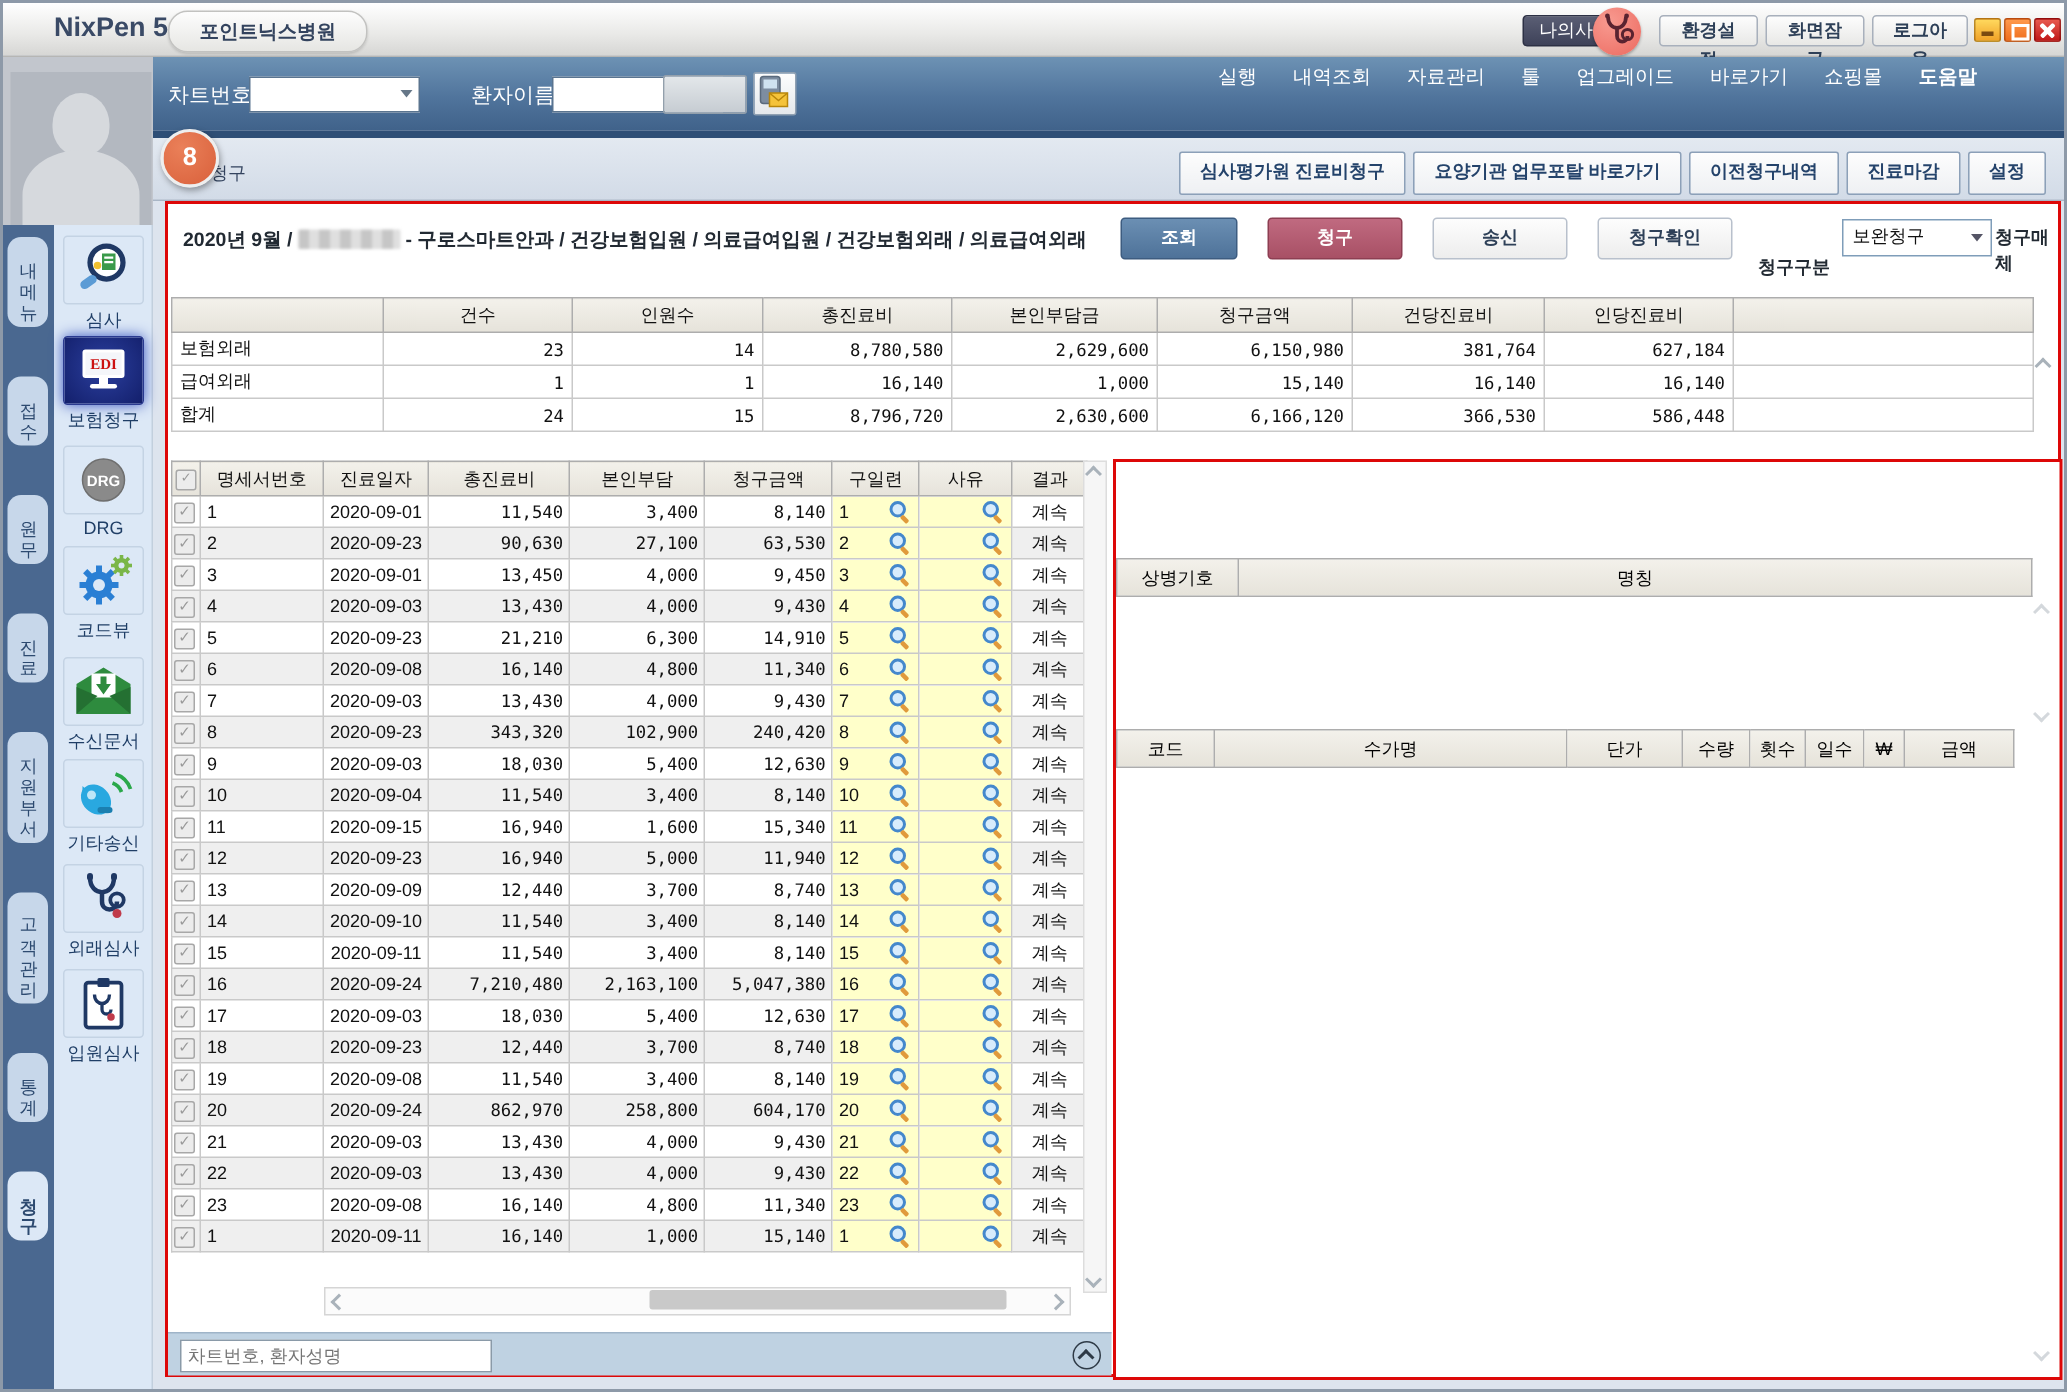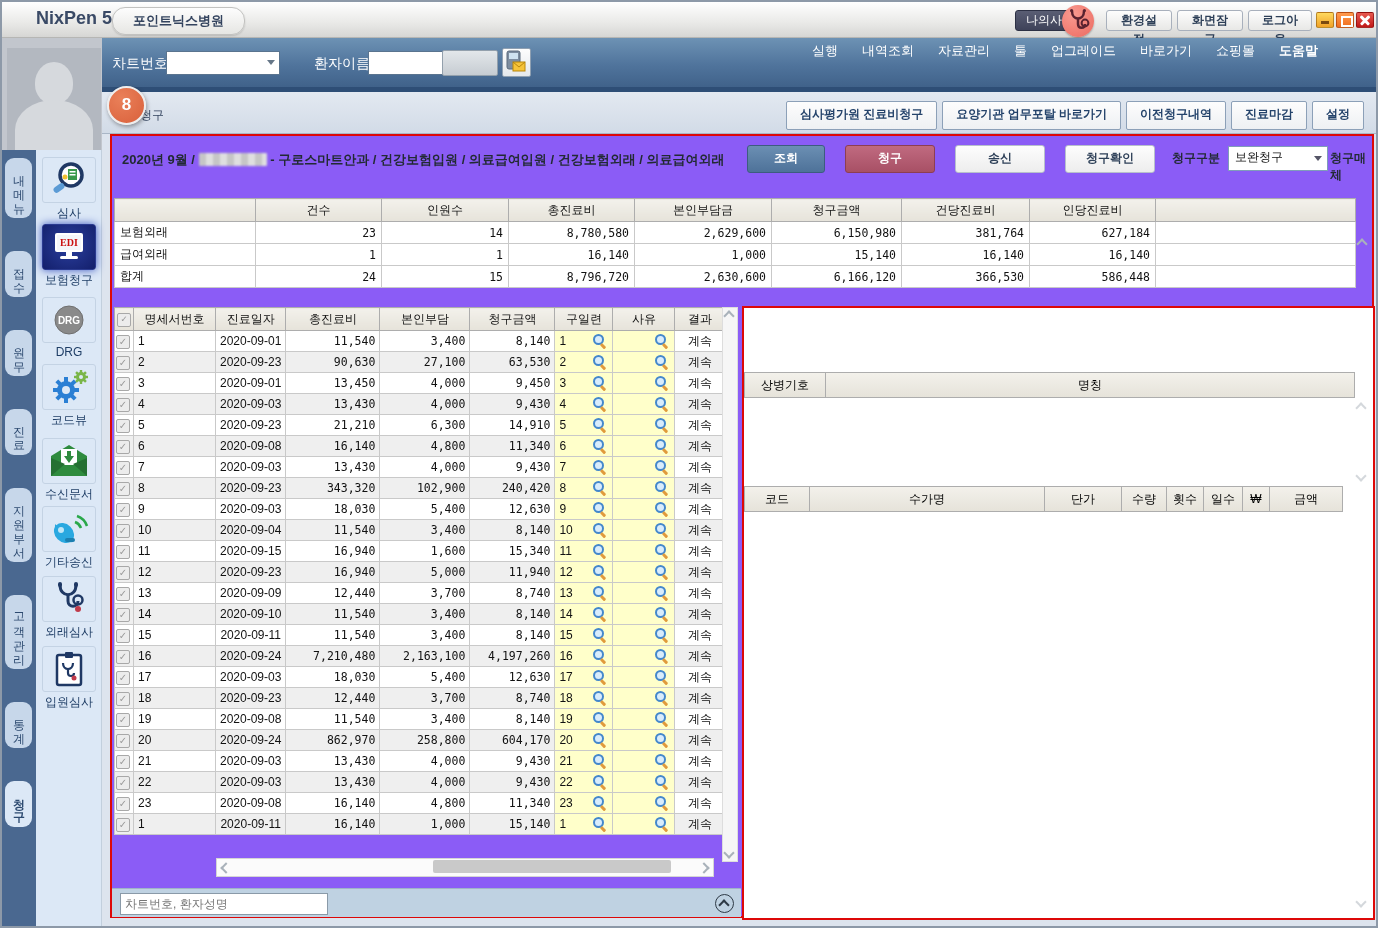--- a/index.html
+++ b/index.html
@@ -44,21 +44,21 @@
   .rail{left:0;top:148px;width:34px;height:780px;background:#4a6890;}
   .railtabs{position:absolute;left:3px;top:8px;display:flex;flex-direction:column;gap:33px;align-items:center;}
   .vtab{writing-mode:vertical-rl;text-orientation:upright;background:#c7d7ea;color:#2d4a70;font-size:12px;padding:9px 5px;border-radius:9px;letter-spacing:2px;line-height:17px;}
   .vtab:last-child{background:#dce8f6;font-weight:bold;}
   .iconcol{left:34px;top:148px;width:66px;height:780px;background:#dce8f6;border-right:1px solid #c2cfdd;}
   .tool{position:absolute;left:4px;width:58px;text-align:center;}
   .tool .tile{width:52px;height:44px;margin:0 auto;background:#dce8f6;border:1px solid #c4d3e4;border-radius:3px;display:flex;align-items:center;justify-content:center;}
   .tool .tile.sel{background:radial-gradient(circle at 50% 45%,#2b3f9e,#131f6b);box-shadow:0 0 9px #3a55c0;border-color:#2a3a90;}
   .tool .tlabel{font-size:12px;color:#1f3e66;margin-top:2px;}
   
-  .content{left:108px;top:132px;width:1264px;height:784px;background:#8b5cf6;border:2px solid #dd0808;}
+  .content{left:108px;top:132px;width:1264px;height:784px;background:#ffffff;border:2px solid #dd0808;}
   .crumb{position:absolute;left:10px;top:15px;font-size:13px;font-weight:bold;color:#222a33;}
   .redact{display:inline-block;width:68px;height:13px;vertical-align:-2px;background:repeating-linear-gradient(90deg,#c6c6c6 0 7px,#dfdfdf 7px 14px);filter:blur(1px);border-radius:1px;}
   .hbtn{position:absolute;top:9px;height:26px;border-radius:3px;font-size:12px;font-weight:bold;text-align:center;line-height:24px;}
   .hbtn.blue{background:linear-gradient(#6b8fb3,#4e7299);border:1px solid #3d5c80;color:#fff;}
   .hbtn.pink{background:linear-gradient(#c06a80,#a85065);border:1px solid #8d3e52;color:#fff;}
   .hbtn.white{background:linear-gradient(#fdfdfd,#ededed);border:1px solid #b8c0cc;color:#2e4058;}
   .hlabel{position:absolute;top:14px;font-size:12px;font-weight:bold;color:#222a33;}
   .selbox{position:absolute;left:1116px;top:10px;width:92px;height:23px;background:#fff;border:1px solid #7f9db9;font-size:12px;color:#111;line-height:21px;padding-left:6px;}
   .selbox .arr{position:absolute;right:5px;top:9px;width:0;height:0;border-left:4px solid transparent;border-right:4px solid transparent;border-top:5px solid #556;}
   
@@ -308,21 +308,21 @@
 
     <div class="crumb">
       <span>2020년  9월  /</span>
       <span class="redact"></span>
       <span>-  구로스마트안과  /  건강보험입원  /  의료급여입원  /  건강보험외래  /  의료급여외래</span>
     </div>
     <div class="hbtn blue" style="left:635px;width:76px;">조회</div>
     <div class="hbtn pink" style="left:733px;width:88px;">청구</div>
     <div class="hbtn white" style="left:843px;width:88px;">송신</div>
     <div class="hbtn white" style="left:953px;width:88px;">청구확인</div>
-    <span class="hlabel" style="left:1060px;">청구구분</span>
+    <span class="hlabel" style="left:1060px;margin-top:20px;">청구구분</span>
     <div class="selbox">
       <span>보완청구</span>
       <span class="arr"></span>
     </div>
     <span class="hlabel" style="left:1218px;">청구매체</span>
 
     <table class="summary">
       <colgroup>
           <col style="width:141px">
           <col style="width:126px">
@@ -744,21 +744,21 @@
             </td>
             <td style="text-align:center;">계속</td>
           </tr>
 
           <tr>
             <td style="padding:0 1px;"><span class="chk">✓</span></td>
             <td>16</td>
             <td style="text-align:center;">2020-09-24</td>
             <td class="num">7,210,480</td>
             <td class="num">2,163,100</td>
-            <td class="num">4,197,260</td>
+            <td class="num">5,047,380</td>
             <td class="yellow">
               <span class="cell-flex">
                 <span>16</span>
                 <span class="mag"></span>
               </span>
             </td>
             <td class="yellow">
               <span class="cell-flex">
                 <span></span>
                 <span class="mag"></span>

